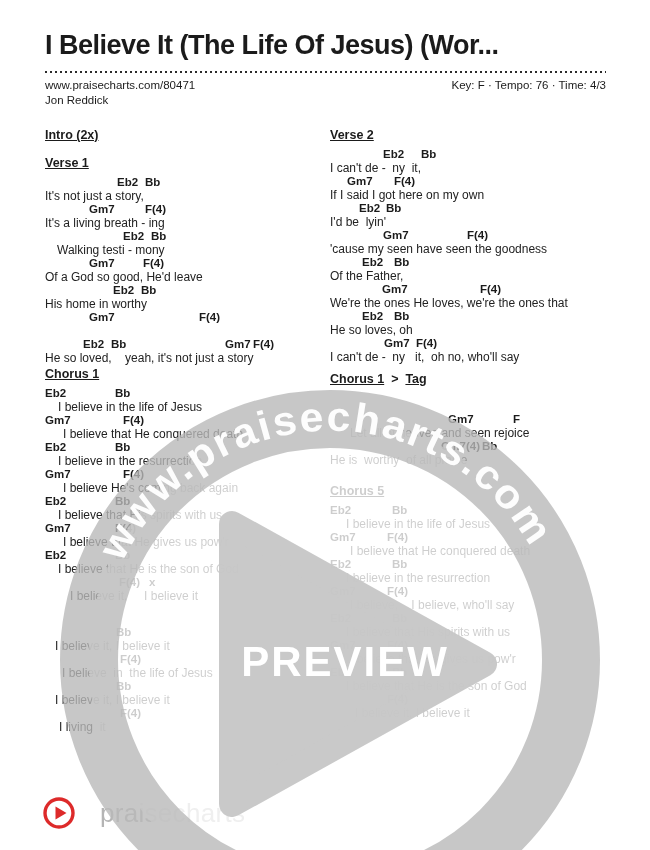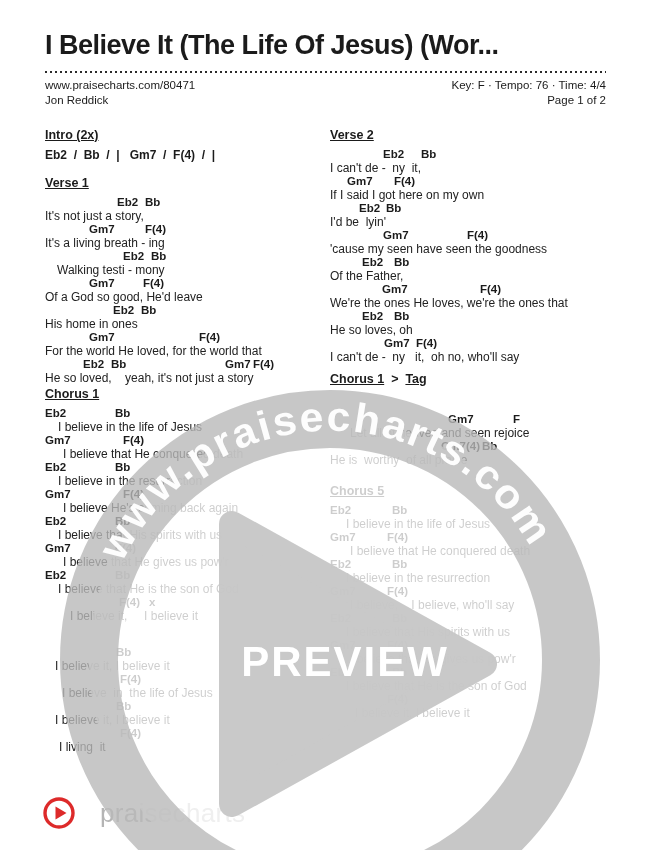--- a/index.html
+++ b/index.html
@@ -35,30 +35,28 @@
 
   <div class="hdr">
     <div class="title">I Believe It (The Life Of Jesus) (Wor...</div>
     <div class="dotted"></div>
     <div class="meta-row">
       <div class="meta-left">
         <div>www.praisecharts.com/80471</div>
         <div>Jon Reddick</div>
       </div>
       <div class="meta-right">
-        <div>Key: F · Tempo: 76 · Time: 4/4</div>
-        <div>Page 1 of 2</div>
+        <div>Key: F · Tempo: 76 · Time: 4/3</div>
       </div>
     </div>
   </div>
 
   <div class="col" id="col-left">
       <div class="section" style="margin-top: 6px;">
         <div class="sec-heading"><span class="u">Intro (2x)</span></div>
-        <div class="chord-run">Eb2  /  Bb  /  |   Gm7  /  F(4)  /  |</div>
       </div>
       <div class="section" style="margin-top: 8px;">
         <div class="sec-heading"><span class="u">Verse 1</span></div>
         <div class="pair">
           <span class="chord" style="left: 72px;">Eb2</span>
           <span class="chord" style="left: 100px;">Bb</span>
           <span class="lyric" style="left: 0px;">It's not just a story,</span>
         </div>
         <div class="pair">
           <span class="chord" style="left: 44px;">Gm7</span>
@@ -71,26 +69,25 @@
           <span class="lyric" style="left: 12px;">Walking testi - mony</span>
         </div>
         <div class="pair">
           <span class="chord" style="left: 44px;">Gm7</span>
           <span class="chord" style="left: 98px;">F(4)</span>
           <span class="lyric" style="left: 0px;">Of a God so good, He'd leave</span>
         </div>
         <div class="pair">
           <span class="chord" style="left: 68px;">Eb2</span>
           <span class="chord" style="left: 96px;">Bb</span>
-          <span class="lyric" style="left: 0px;">His home in ones</span>
+          <span class="lyric" style="left: 0px;">His home in worthy</span>
         </div>
         <div class="pair">
           <span class="chord" style="left: 44px;">Gm7</span>
           <span class="chord" style="left: 154px;">F(4)</span>
-          <span class="lyric" style="left: 0px;">For the world He loved, for the world that</span>
         </div>
         <div class="pair">
           <span class="chord" style="left: 38px;">Eb2</span>
           <span class="chord" style="left: 66px;">Bb</span>
           <span class="chord" style="left: 180px;">Gm7</span>
           <span class="chord" style="left: 208px;">F(4)</span>
           <span class="lyric" style="left: 0px;">He so loved,    yeah, it's not just a story</span>
         </div>
       </div>
       <div class="section" style="margin-top: 2px;">

